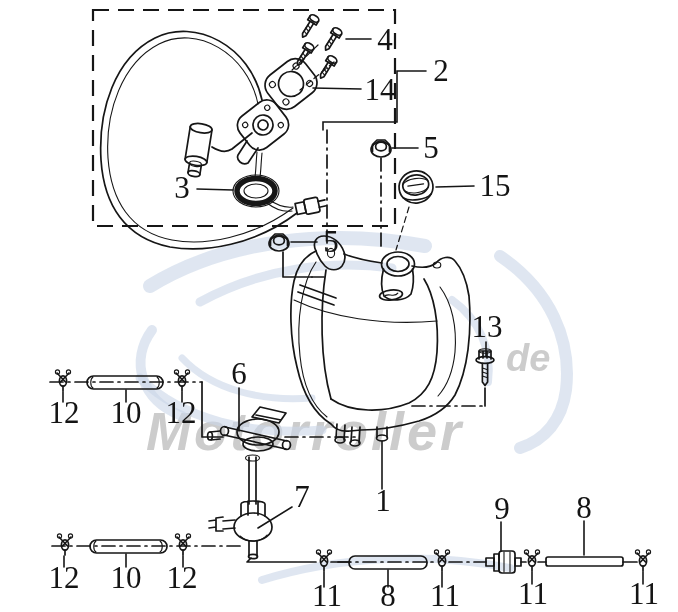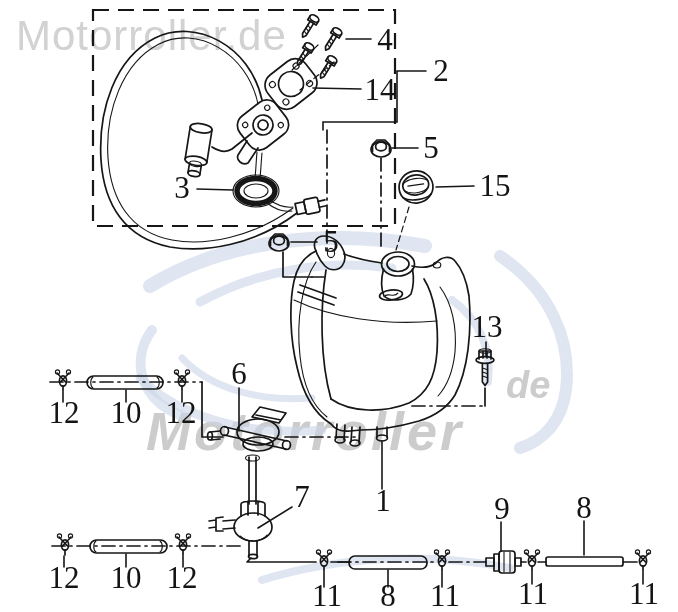--- a/index.html
+++ b/index.html
@@ -2,40 +2,39 @@
 <html><head>
 <meta charset="utf-8">
 <style>
   html,body{margin:0;padding:0;background:#888;}
   .stage{position:relative;width:678px;height:612px;background:#ffffff;overflow:hidden;
          font-family:"Liberation Sans",sans-serif;}
   .wm{position:absolute;white-space:nowrap;pointer-events:none;}
   .wm-top{left:16px;top:12px;font-size:42px;color:#d2d2d2;letter-spacing:1px;}
   .wm-mid{left:146px;top:380px;font-size:54px;font-weight:bold;font-style:italic;
           color:#c7c7c7;letter-spacing:3px;opacity:.9;margin-top:20px;}
-  .wm-de{left:488px;top:364px;font-size:38px;font-weight:bold;font-style:italic;
+  .wm-de{left:488px;top:337px;font-size:38px;font-weight:bold;font-style:italic;
          color:#c7c7c7;opacity:.9;padding-left:18px;}
   svg{position:absolute;left:0;top:0;}
   .ln{fill:none;stroke:#161616;stroke-width:1.7;stroke-linecap:round;stroke-linejoin:round;}
   .thin{stroke-width:1.1;}
   .band{fill:none;stroke:#161616;stroke-width:5.5;}
   .box{fill:none;stroke:#161616;stroke-width:2.2;stroke-dasharray:16 9;}
   .dashdot{stroke-dasharray:13 5 2 5;}
   .dashsm{stroke-dasharray:6 4;stroke-width:1.2;}
   .blue{fill:none;stroke:#c9d5e8;stroke-linecap:round;opacity:.6;}
   .leader{fill:none;stroke:#161616;stroke-width:1.6;stroke-linecap:round;}
   .callout{font-family:"Liberation Serif","DejaVu Serif",serif;font-size:31px;fill:#141414;
            text-anchor:middle;}
 </style>
 </head>
 <body>
 
 <div class="stage">
 
-  <div class="wm wm-top">Motorroller.de</div>
   <div class="wm wm-de">de</div>
   <div class="wm wm-mid">Motorroller</div>
 
   <svg width="678" height="612" viewBox="0 0 678 612">
     <path class="blue" stroke-width="14" d="M150,286 C225,240 330,228 425,246"></path>
     <path class="blue" stroke-width="9" d="M200,302 C262,268 330,260 392,268"></path>
     <path class="blue" stroke-width="10" d="M152,330 C130,360 140,400 182,416"></path>
     <path class="blue" stroke-width="9" d="M140,378 C182,420 252,436 322,430"></path>
     <path class="blue" stroke-width="7" d="M182,358 C212,390 262,402 312,398"></path>
     <path class="blue" stroke-width="12" d="M500,256 C550,290 572,340 566,390 C562,420 545,440 520,448"></path>

